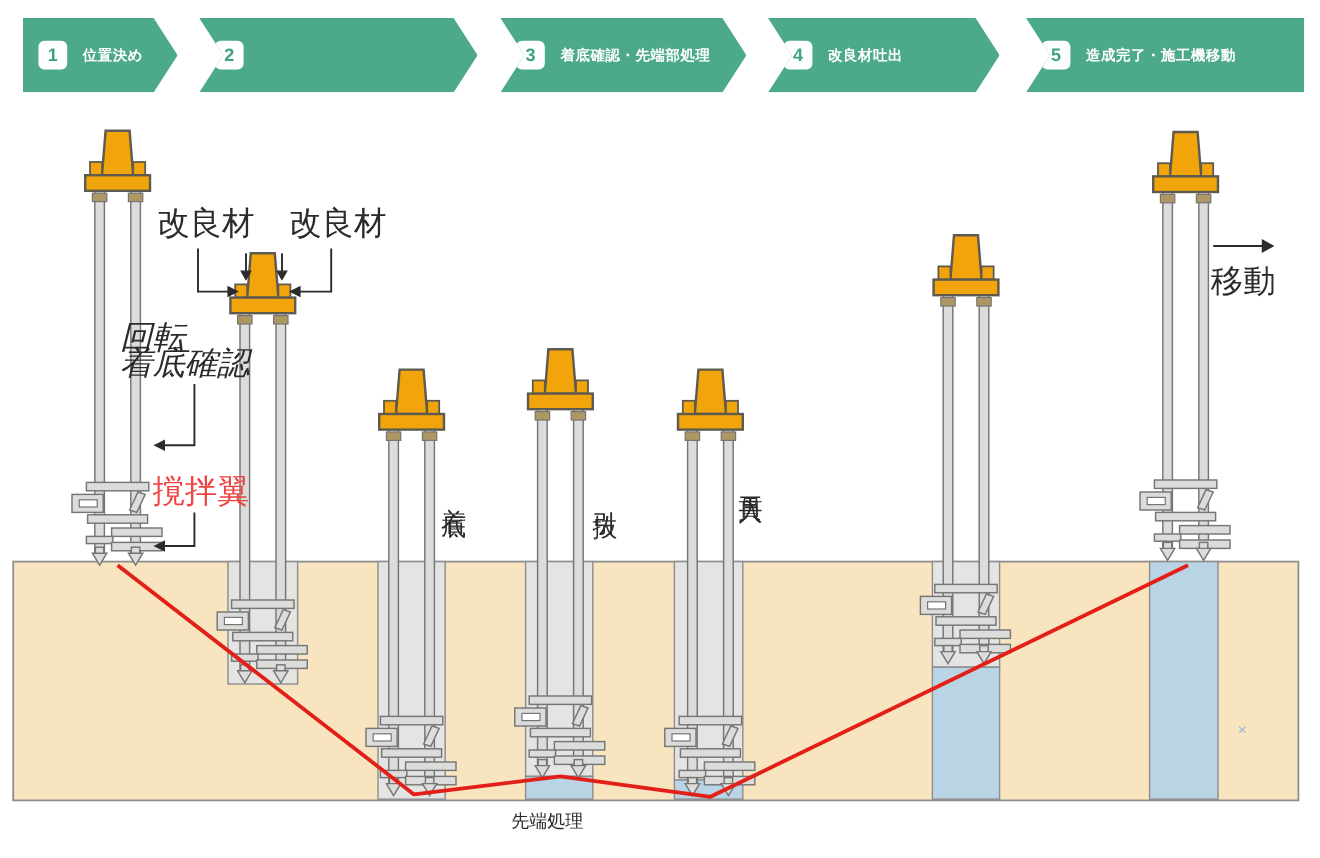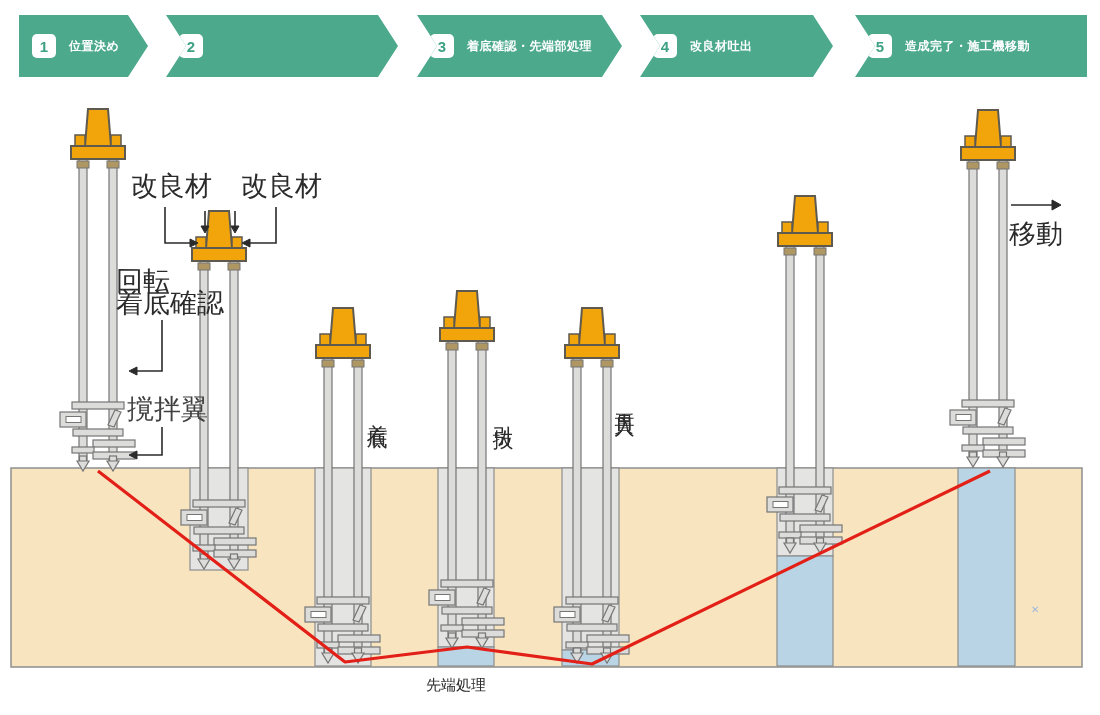--- a/index.html
+++ b/index.html
@@ -243,23 +243,23 @@
       <polygon points="129,371 137,367 137,375" fill="#2B2B2B" stroke="#2B2B2B" stroke-width="1"></polygon>
       <polyline points="162,427 162,455 137,455" fill="none" stroke="#2B2B2B" stroke-width="1.6"></polyline>
       <polygon points="129,455 137,451 137,459" fill="#2B2B2B" stroke="#2B2B2B" stroke-width="1"></polygon>
       <polyline points="1011,205 1052,205" fill="none" stroke="#2B2B2B" stroke-width="1.6"></polyline>
       <polygon points="1061,205 1052,200 1052,210" fill="#2B2B2B" stroke="#2B2B2B" stroke-width="1"></polygon>
     </g>
   </svg>
 
 <div class="dlabel" style="left: 131px; top: 175px; color: rgb(43, 43, 43);">改良材</div>
 <div class="dlabel" style="left: 241px; top: 175px; color: rgb(43, 43, 43);">改良材</div>
-<div class="dlabel" style="left: 116px; top: 270px; color: rgb(43, 43, 43);">
+<div class="dlabel" style="left: 100px; top: 270px; color: rgb(43, 43, 43); font-style: italic;">
   <div>回転</div>
   <div>着底確認</div>
 </div>
-<div class="dlabel" style="left: 127px; top: 398px; color: #404040;">撹拌翼</div>
+<div class="dlabel" style="left: 127px; top: 398px; color: #ef4444;">撹拌翼</div>
 <div class="dlabel vlabel" style="left: 366px; top: 407px; color: rgb(43, 43, 43);">着底</div>
 <div class="dlabel vlabel" style="left: 492px; top: 410px; color: rgb(43, 43, 43);">引抜</div>
 <div class="dlabel vlabel" style="left: 614px; top: 398px; font-size: 20px; letter-spacing: 1px; color: rgb(43, 43, 43);">再貫入</div>
 <div class="dlabel" style="left: 1009px; top: 175px; color: rgb(43, 43, 43); margin-top: 48px;">移動</div>
 <div class="dlabel" style="left: 426px; top: 674px; font-size: 15px; color: rgb(43, 43, 43);">先端処理</div>
 <div class="watermark" style="left: 1031px; top: 604px; color: rgb(159, 182, 221);">✕</div>
 
 </body></html>

